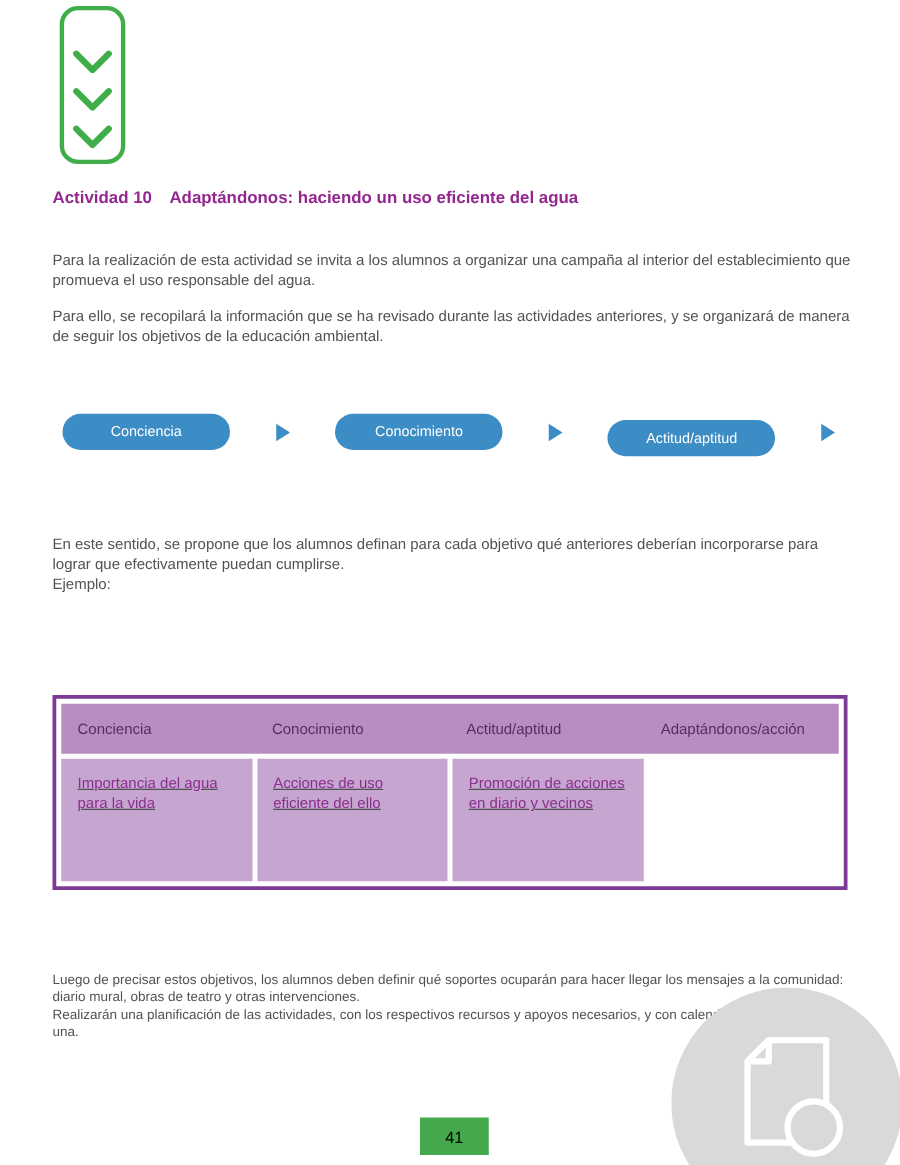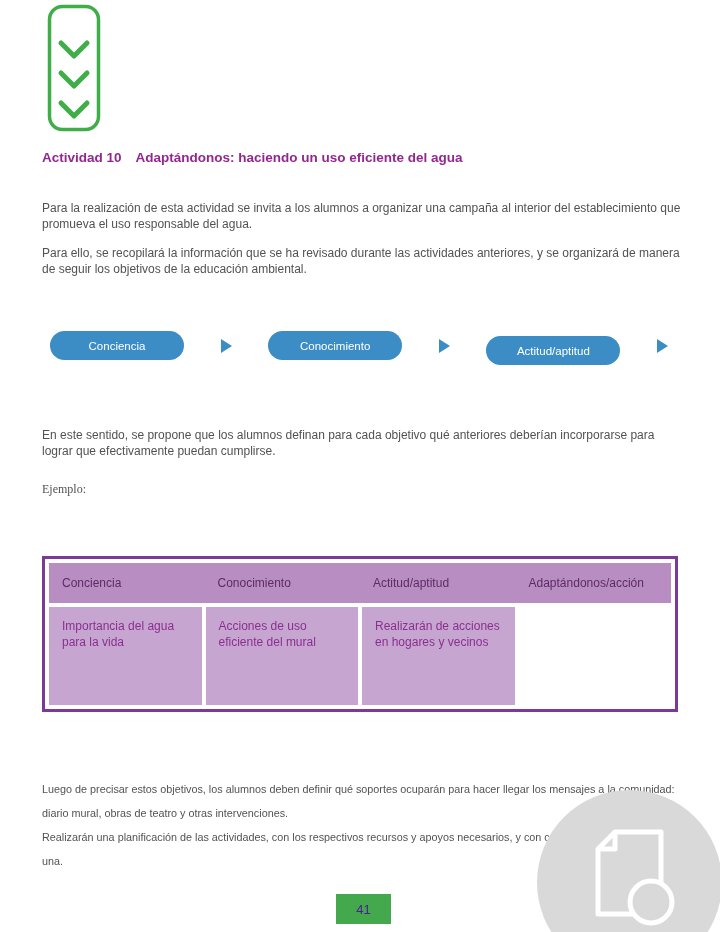--- a/index.html
+++ b/index.html
@@ -19,23 +19,23 @@
     color: #93278f; font-size: 13.5px; font-weight: bold;
   }
   .title .t-prefix { margin-right: 14px; }
   .para {
     position: absolute; left: 42px; width: 640px;
     font-size: 12px; line-height: 15.5px; color: #515254;
   }
   .p1 { top: 201px; }
   .p2 { top: 246px; }
   .p3 { top: 428px; }
-  .example { top: 482px; font-family: Liberation Serif, serif; }
+  .example { top: 460px; }
   .p45 { position: absolute; left: 42px; top: 777px; width: 640px; }
-  .p45 p { font-size: 10.8px; line-height: 24px; color: #515254; }
+  .p45 p { font-size: 10.8px; line-height: 14px; color: #515254; }
   .flow {
     position: absolute; left: 50px; top: 331px; width: 618px; height: 40px;
     display: flex; align-items: flex-start; justify-content: space-between;
   }
   .pill {
     width: 134px; height: 29px; border-radius: 15px;
     background: #3c8dc5; color: #ffffff;
     display: flex; align-items: center; justify-content: center;
     font-size: 11.5px;
   }
@@ -52,29 +52,29 @@
   }
   .tbl-head {
     display: grid; grid-template-columns: repeat(4, 1fr);
     background: #b88ec2; height: 40px; align-items: center;
   }
   .tbl-head .th {
     padding-left: 13px; color: #5c2a66; font-size: 12px; font-weight: normal;
   }
   .tbl-body {
     display: grid; grid-template-columns: repeat(4, 1fr);
-    gap: 4px; margin-top: 4px;
+    gap: 4px; margin-top: 4px; text-decoration: underline;
   }
   .tbl-body .td {
     background: #c6a6d0; min-height: 98px; padding: 11px 13px 0 13px;
     color: #8b2f8f; font-size: 12px; line-height: 16px;
   }
   .page-badge {
     position: absolute; left: 336px; top: 894px; width: 55px; height: 30px;
-    background: #44a94d; color: #4c1d95; font-size: 13px;
+    background: #44a94d; color: #000000; font-size: 13px;
     display: flex; align-items: center; justify-content: center;
   }
   .watermark { position: absolute; left: 537px; top: 790px; }
 </style>
 </head>
 <body>
 
 <div class="page">
 
   <svg class="chevron-icon" width="54" height="128" viewBox="0 0 54 128">
@@ -105,22 +105,22 @@
 
   <div class="obj-table">
     <div class="tbl-head">
       <div class="th">Conciencia</div>
       <div class="th">Conocimiento</div>
       <div class="th">Actitud/aptitud</div>
       <div class="th">Adaptándonos/acción</div>
     </div>
     <div class="tbl-body">
       <div class="td">Importancia del agua para la vida</div>
-      <div class="td">Acciones de uso eficiente del mural</div>
-      <div class="td">Realizarán de acciones en hogares y vecinos</div>
+      <div class="td">Acciones de uso eficiente del ello</div>
+      <div class="td">Promoción de acciones en diario y vecinos</div>
     </div>
   </div>
 
   <div class="p45">
     <p>Luego de precisar estos objetivos, los alumnos deben definir qué soportes ocuparán para hacer llegar los mensajes a la comunidad: diario mural, obras de teatro y otras intervenciones.</p>
     <p>Realizarán una planificación de las actividades, con los respectivos recursos y apoyos necesarios, y con calendarización de cada una.</p>
   </div>
 
   <div class="page-badge">41</div>
 

